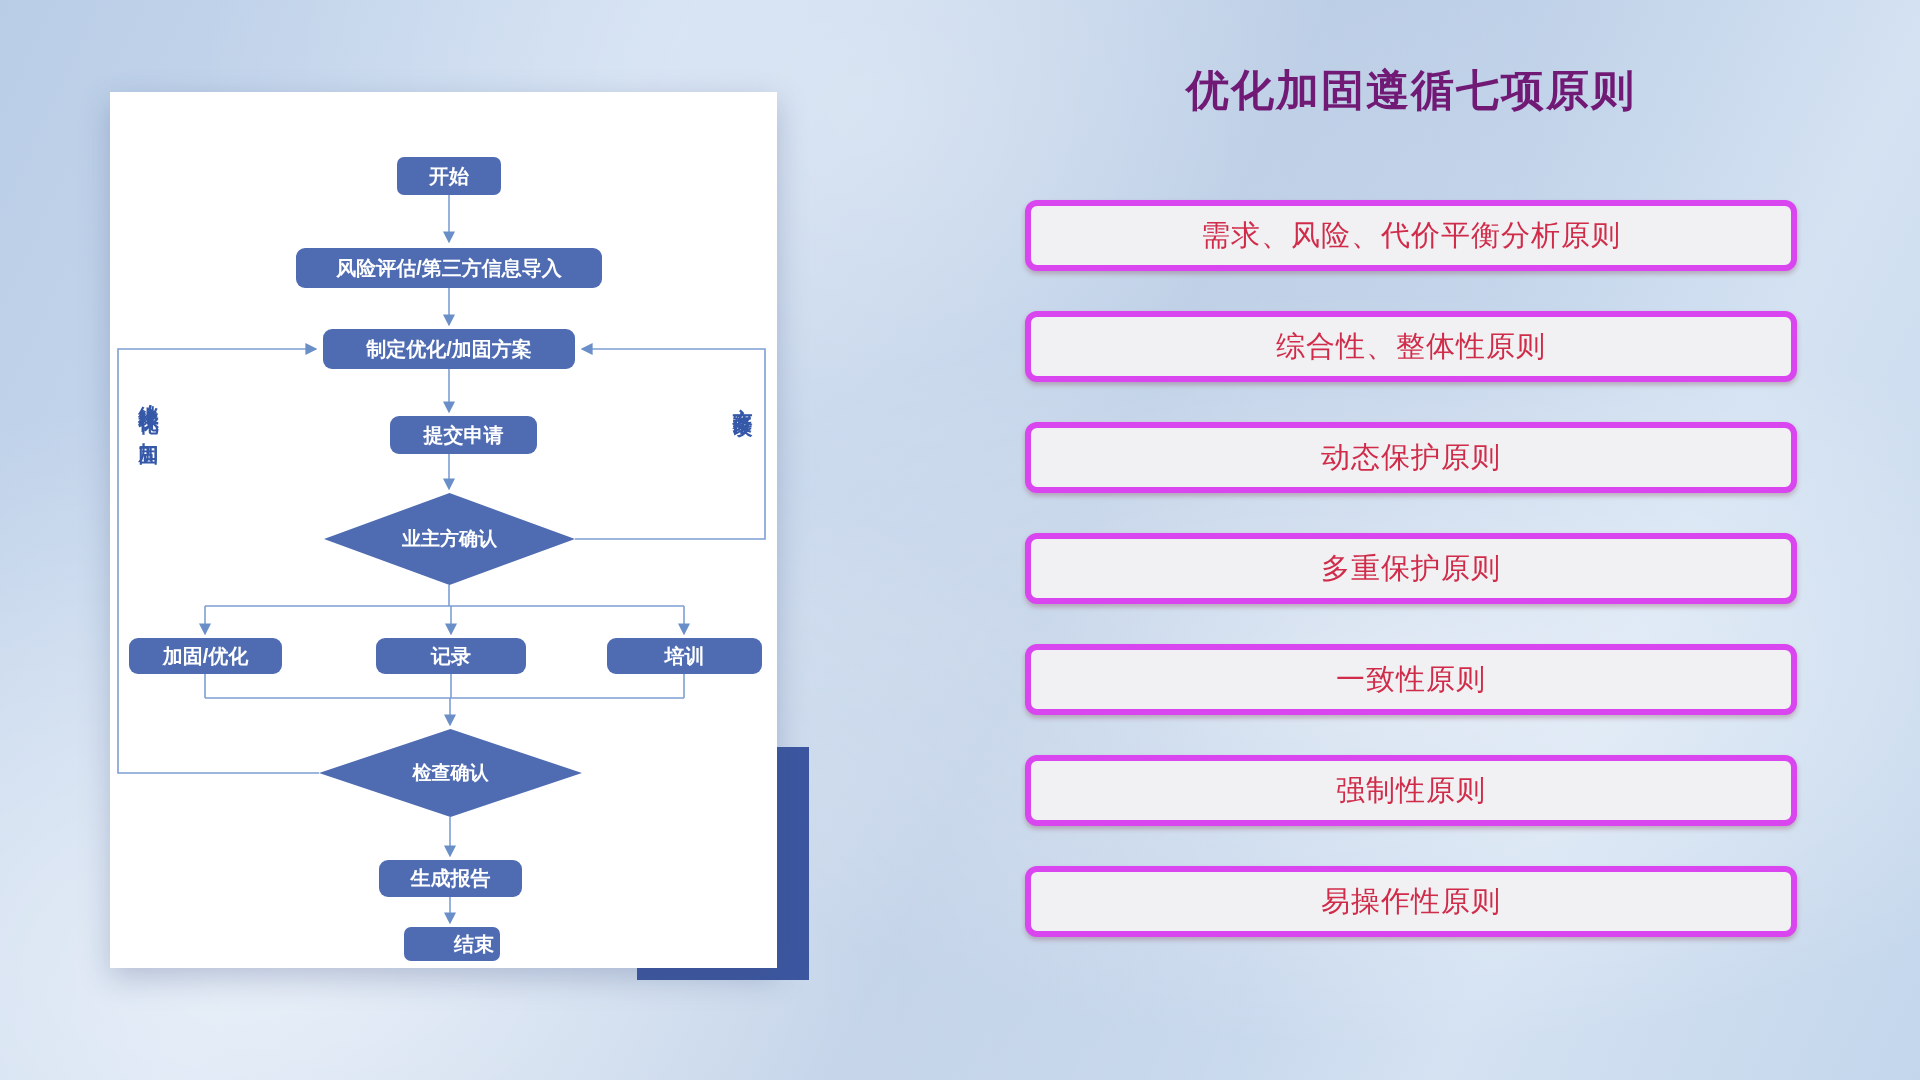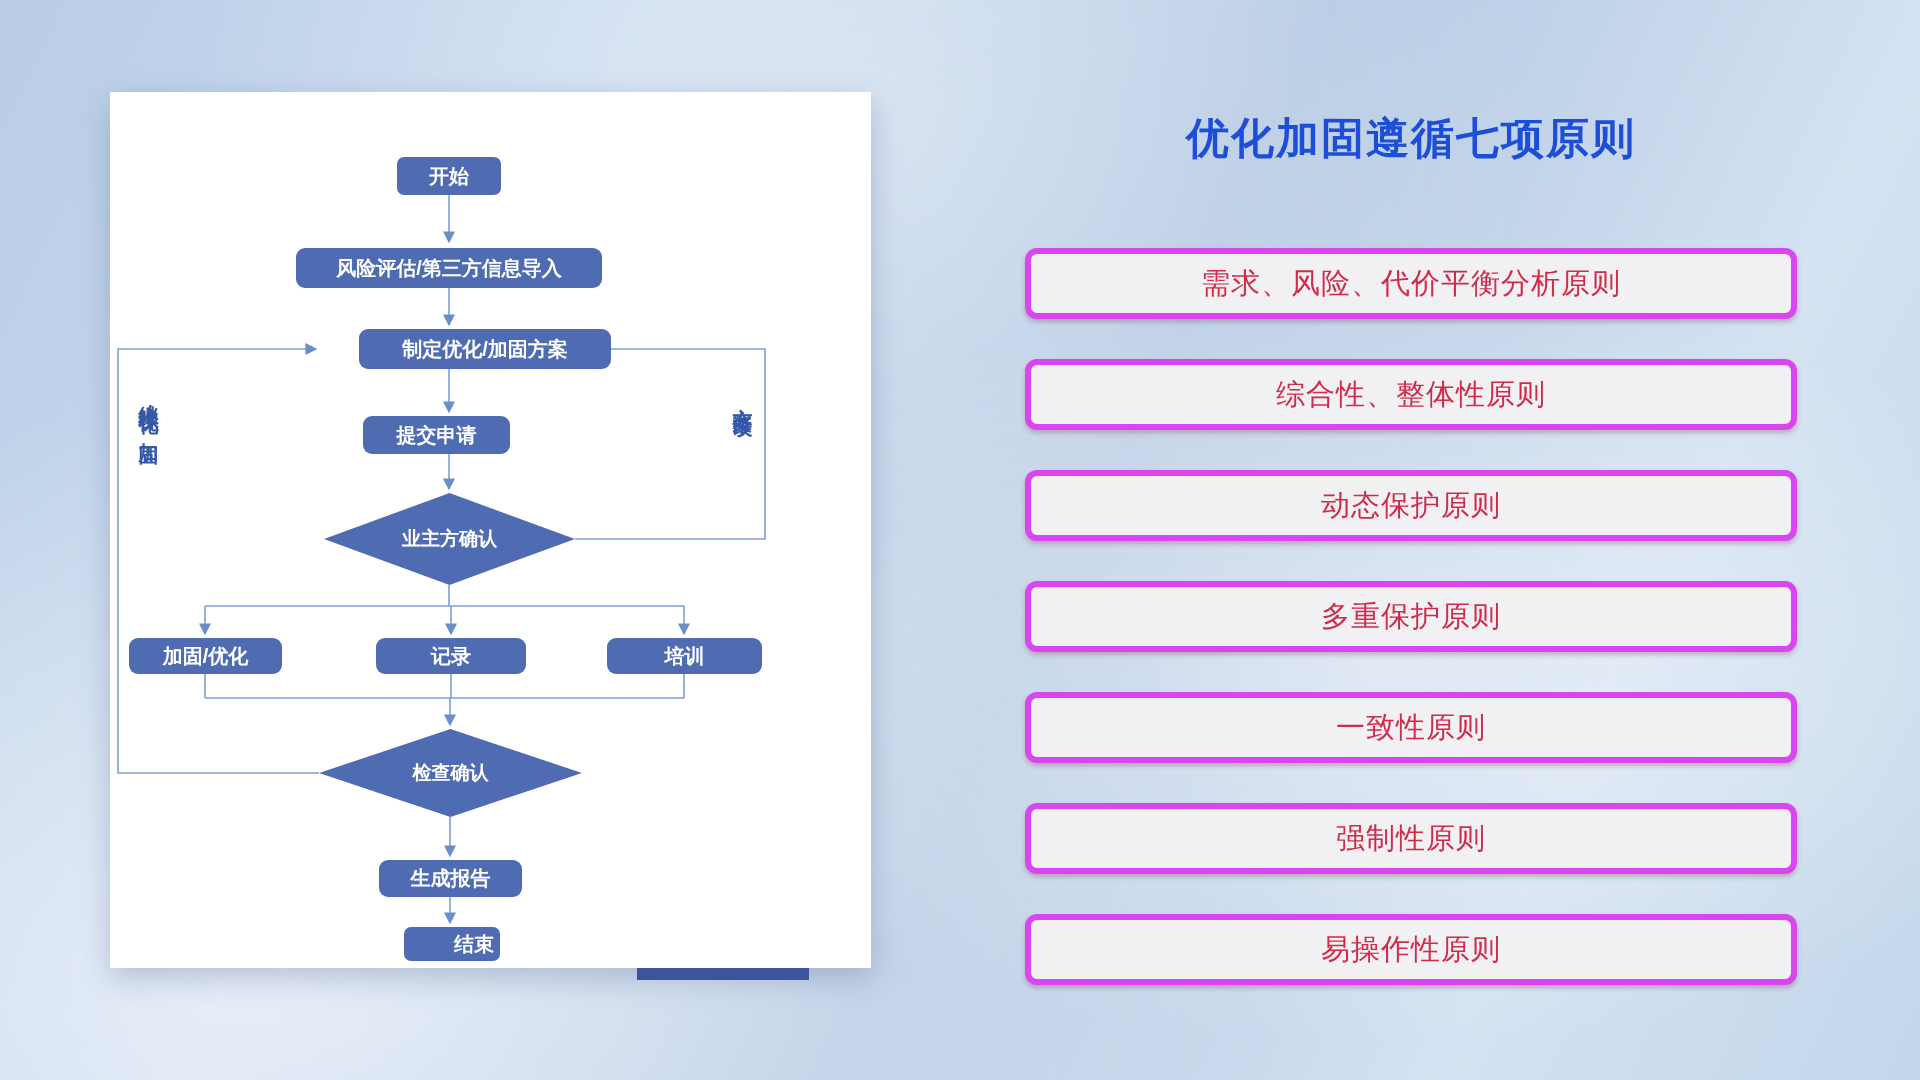--- a/index.html
+++ b/index.html
@@ -13,21 +13,21 @@
       linear-gradient(115deg, #b9cde6 0%, #ccdcf0 28%, #b5c9e3 55%, #d4e2f2 80%, #c3d6eb 100%);
   }
   .stage { position: relative; width: 1920px; height: 1080px; }
 
   
   .accent-block {
     position: absolute; left: 637px; top: 747px; width: 172px; height: 233px;
     background: #3c57a0; z-index: 1;
   }
   .card {
-    position: absolute; left: 110px; top: 92px; width: 761px; height: 876px;
+    position: absolute; left: 110px; top: 92px; width: 667px; height: 876px;
     background: #ffffff; z-index: 2;
     box-shadow: 0 10px 28px rgba(60, 80, 130, 0.28);
   }
   .connectors { position: absolute; left: 0; top: 0; width: 667px; height: 876px; }
 
   .node {
     position: absolute; display: flex; align-items: center; justify-content: center;
     background: #4f6cb3; color: #ffffff; font-weight: bold; font-size: 20px;
     text-align: center; white-space: nowrap; z-index: 3;
   }
@@ -39,22 +39,22 @@
   }
   .vlabel {
     position: absolute; writing-mode: vertical-rl; text-orientation: upright;
     color: #3558a8; font-weight: bold; font-size: 20px; letter-spacing: 3px;
     z-index: 3; white-space: nowrap;
   }
 
   
   .right-panel { position: absolute; left: 1025px; top: 0; width: 772px; }
   .panel-title {
-    margin-top: 110px; text-align: center;
-    font-size: 43px; font-weight: bold; color: #1d4ed8; letter-spacing: 2px;
+    margin-top: 62px; text-align: center;
+    font-size: 43px; font-weight: bold; color: #701a75; letter-spacing: 2px;
   }
   .pill-list { margin-top: 80px; }
   .pill {
     height: 71px; margin-bottom: 40px;
     display: flex; align-items: center; justify-content: center;
     background: #f1f0f3;
     border: 6px solid #d946ef; border-radius: 12px;
     box-shadow: 0 3px 5px rgba(110, 30, 50, 0.28);
     color: #d02c4a; font-size: 29px; letter-spacing: 1px; white-space: nowrap;
   }
@@ -95,23 +95,23 @@
         <path d="M209 681 H8 V257 H205" marker-end="url(#arrow)"></path>
 
         <path d="M465 447 H655 V257 H473" marker-end="url(#arrow)"></path>
       </g>
     </svg>
 
     <div class="node rounded" style="left:287px; top:65px; width:104px; height:38px;">开始</div>
 
     <div class="node rect" style="left:186px; top:156px; width:306px; height:40px;">风险评估/第三方信息导入</div>
 
-    <div class="node rect" style="left:213px; top:237px; width:252px; height:40px;margin-left:36px;">制定优化/加固方案</div>
+    <div class="node rect" style="left:213px; top:237px; width:252px; height:40px;">制定优化/加固方案</div>
 
-    <div class="node rect" style="left:253px; top:324px; width:147px; height:38px;">提交申请</div>
+    <div class="node rect" style="left:280px; top:324px; width:147px; height:38px;">提交申请</div>
 
     <div class="node diamond" style="left:214px; top:401px; width:251px; height:92px;">业主方确认</div>
 
     <div class="node rect" style="left:19px; top:546px; width:153px; height:36px;text-align:center;">加固/优化</div>
 
     <div class="node rect" style="left:266px; top:546px; width:150px; height:36px;">记录</div>
 
     <div class="node rect" style="left:497px; top:546px; width:155px; height:36px;">培训</div>
 
     <div class="node diamond" style="left:209px; top:637px; width:263px; height:88px;">检查确认</div>

